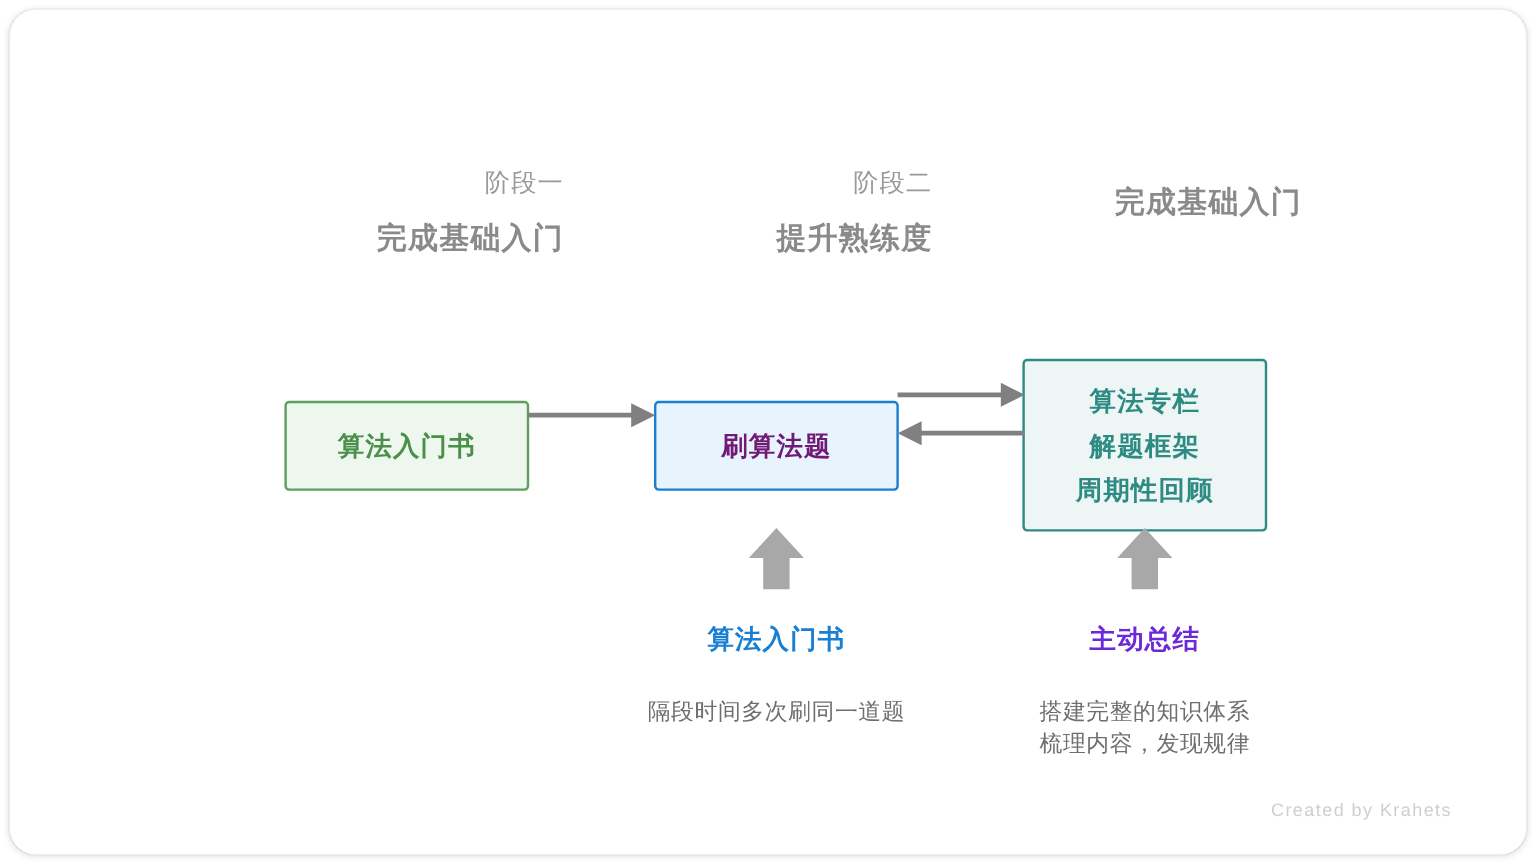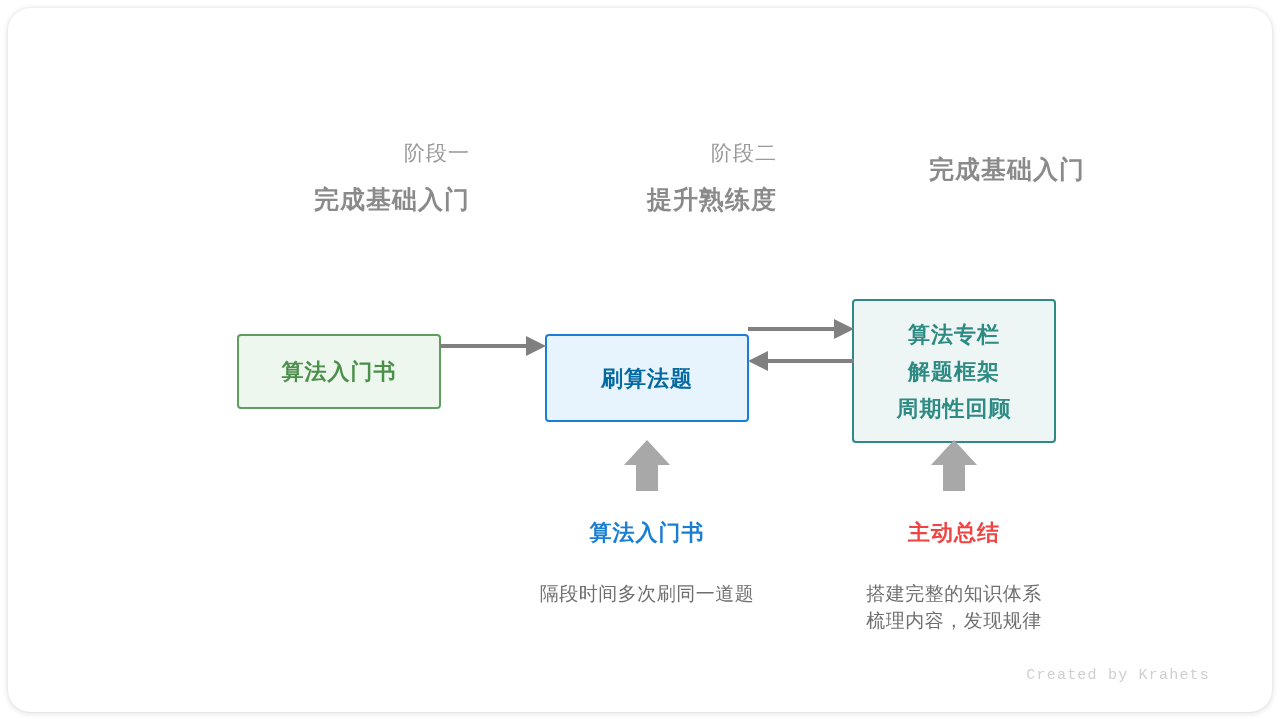--- a/index.html
+++ b/index.html
@@ -67,24 +67,24 @@
 
   #node-book {
     left: 229px; top: 300px;
     width: 204px; height: 75px;
     border: 2px solid #5e9e5e;
     background: #eef7ee;
     color: #4a8f4a;
   }
   #node-practice {
     left: 537px; top: 300px;
-    width: 204px; height: 88px;
+    width: 204px; height: 75px;
     border: 2.5px solid #1a7fd4;
     background: #e7f3fd;
-    color: #0369a1;
+    color: #701a75;
   }
   #node-system {
     left: 844px; top: 265px;
     width: 204px; height: 144px;
     border: 2px solid #2e8b84;
     background: #edf6f4;
     color: #2e8b84;
   }
 
   
@@ -112,28 +112,28 @@
   .annotation-desc {
     margin-top: 32px;
     font-size: 19px;
     color: #6f6f6f;
     line-height: 27px;
     letter-spacing: 0.5px;
   }
   #annotation-review { left: 489px; top: 510px; }
   #annotation-review .annotation-title { color: #1a7fd4; }
   #annotation-summary { left: 796px; top: 510px; }
-  #annotation-summary .annotation-title { color: #ef4444; text-align: center; }
+  #annotation-summary .annotation-title { color: #6d28d9; text-align: center; }
 
   
   #watermark {
     position: absolute;
     right: 62px;
     bottom: 28px;
-    font-family: Liberation Mono, monospace;
+    font-family: Liberation Sans, sans-serif;
     font-size: 15px;
     letter-spacing: 1.2px;
     color: #cfcfcf;
     margin-top: 48px;
   }
 </style>
 </head>
 <body>
 
 <div class="canvas">

